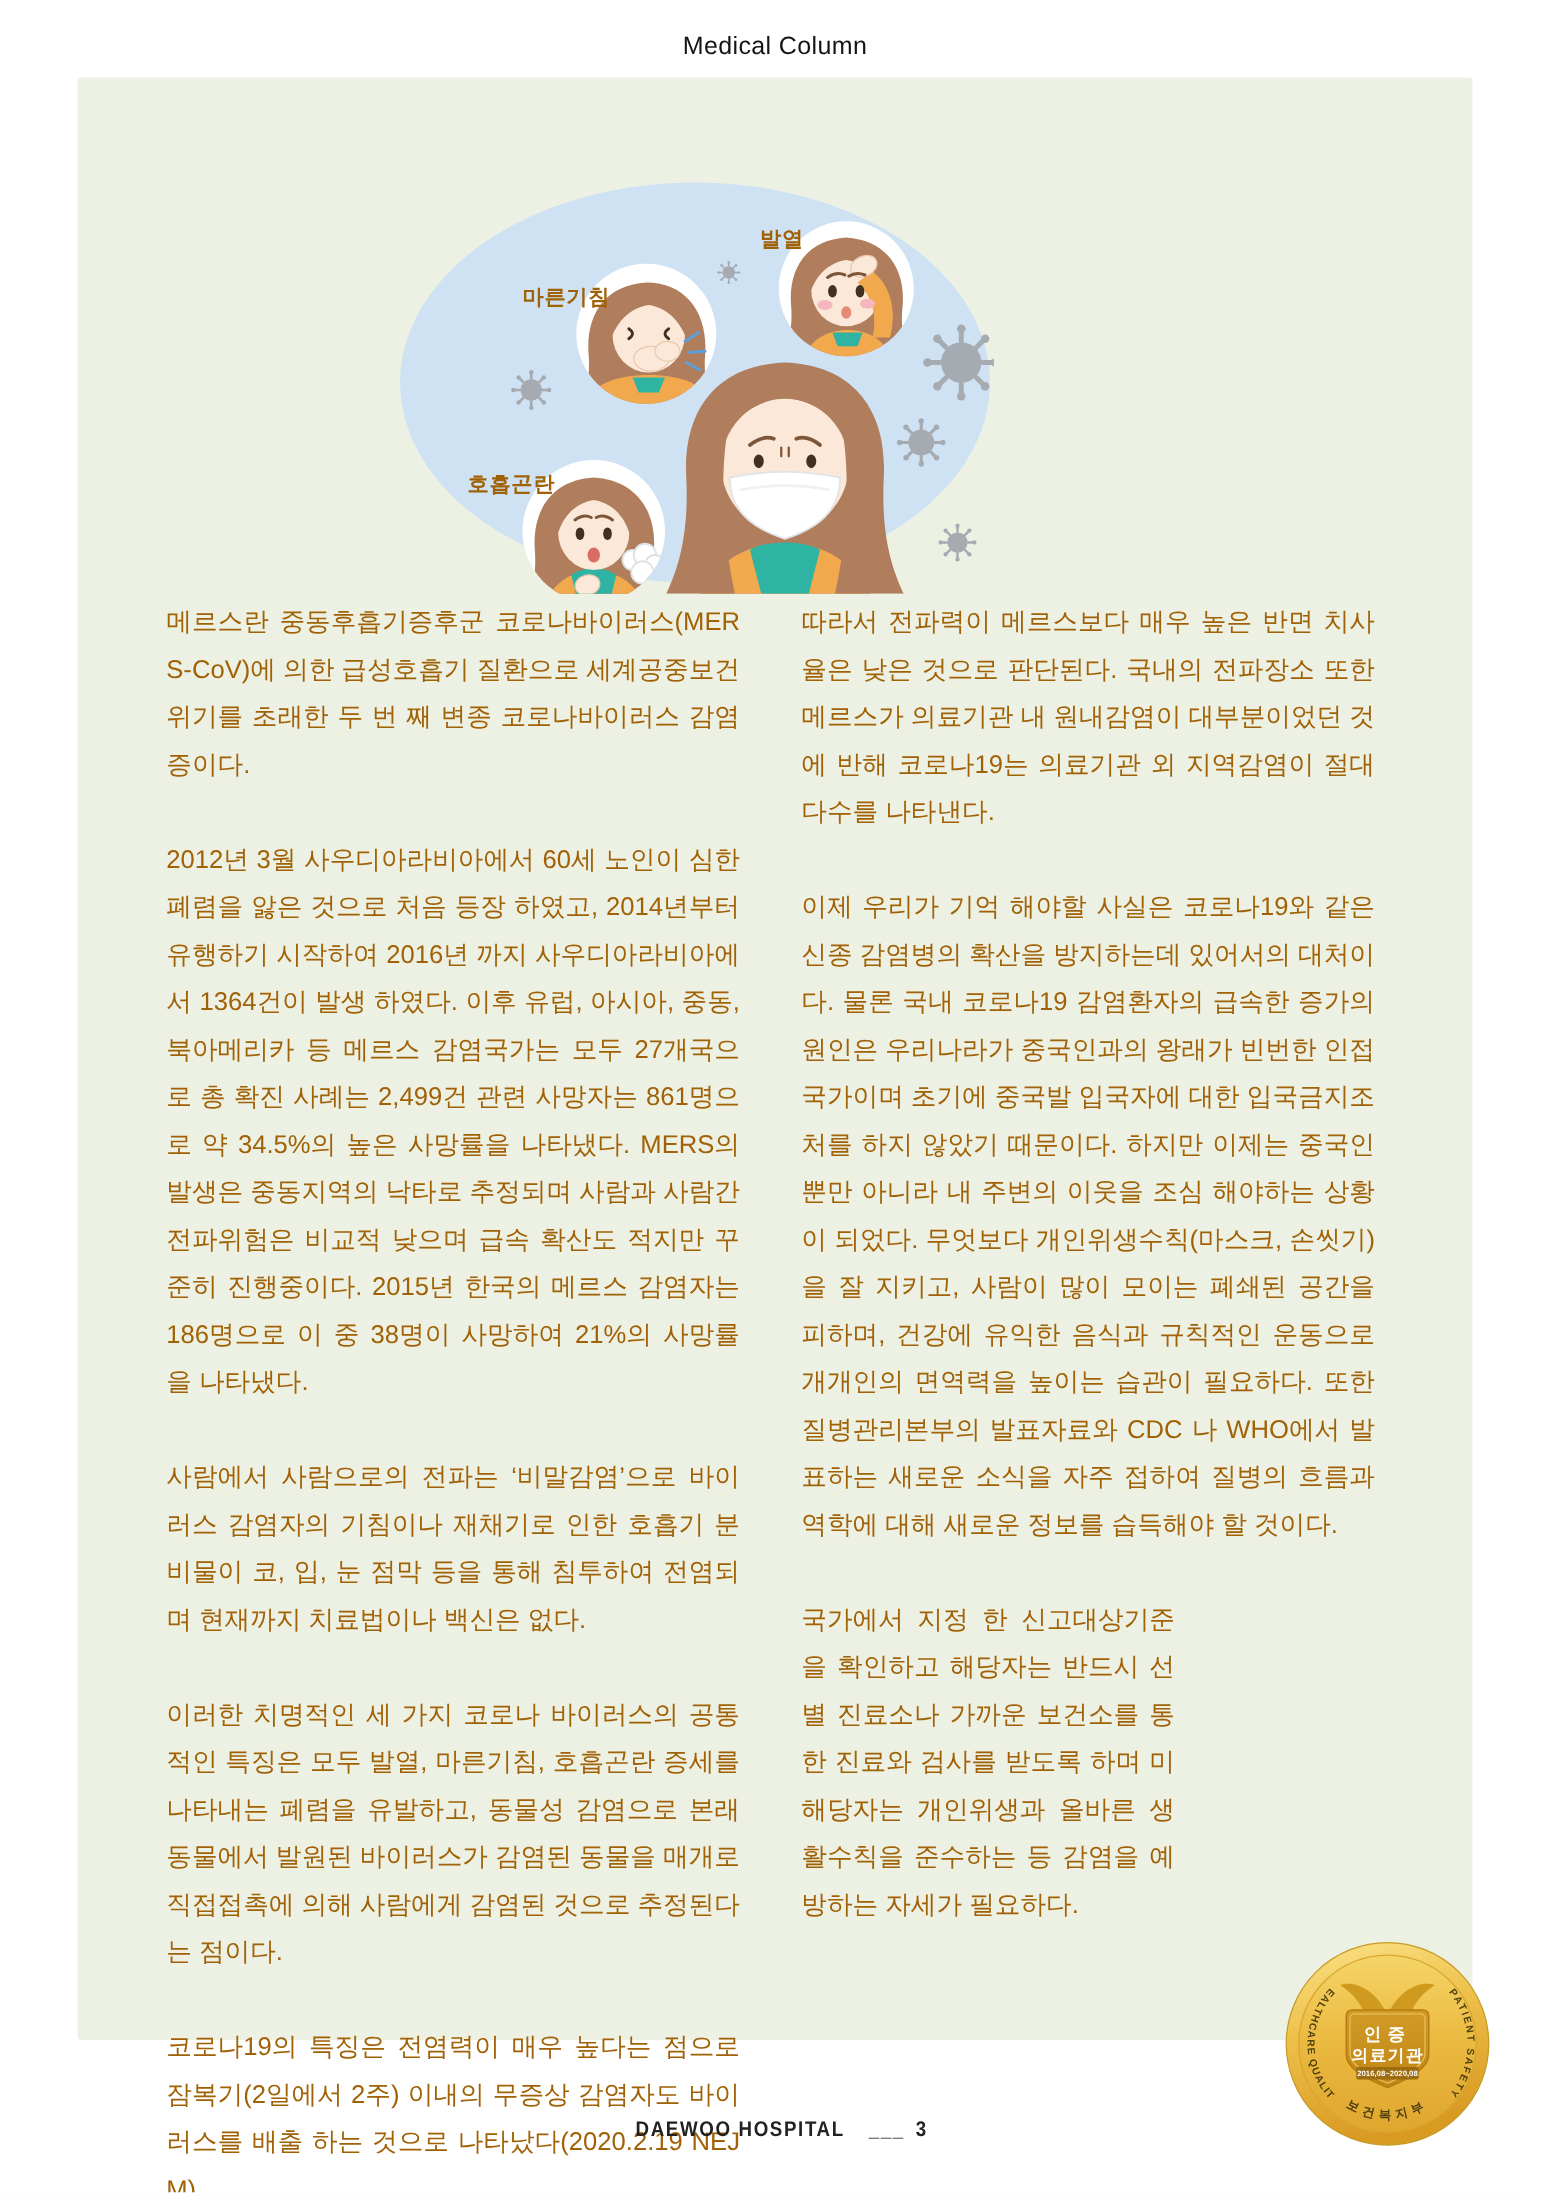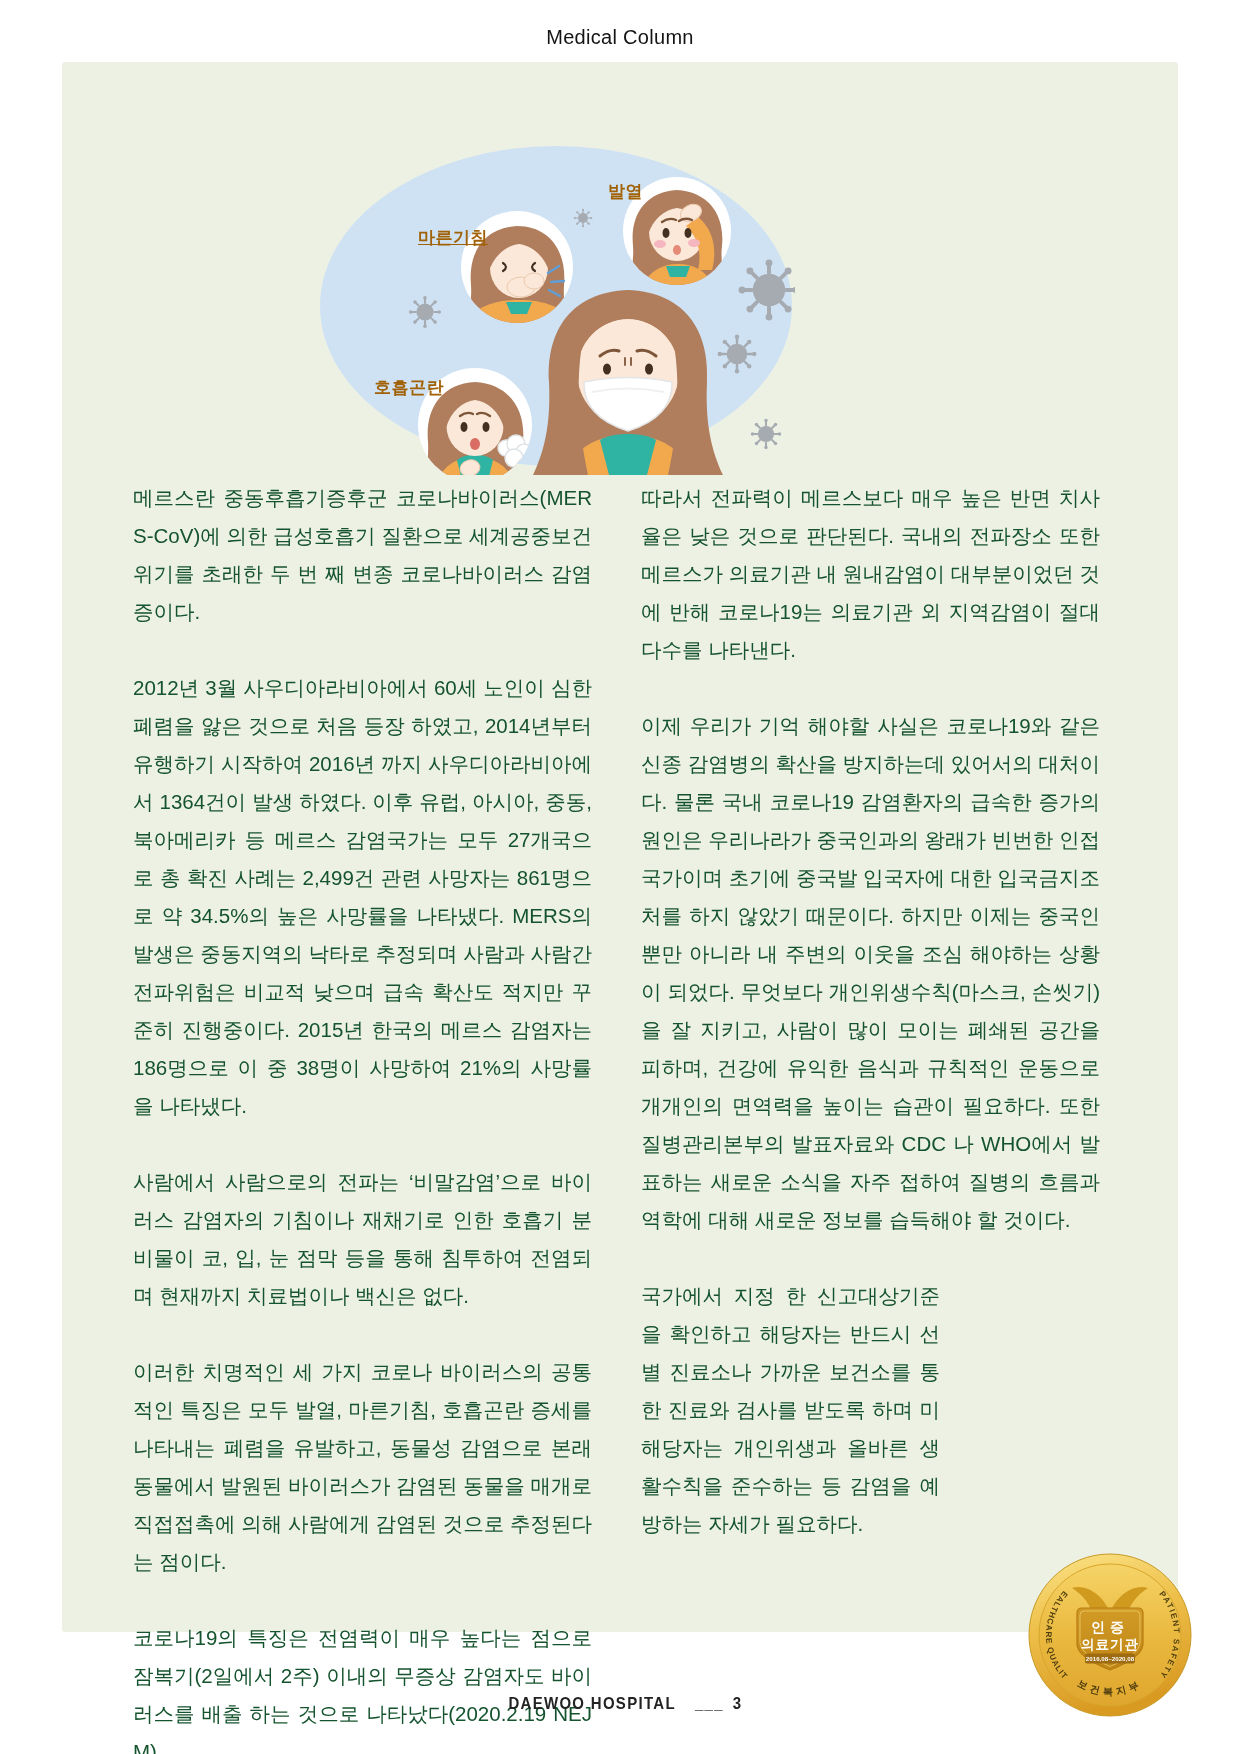--- a/index.html
+++ b/index.html
@@ -14,30 +14,30 @@
   }
   .header-rule { position:absolute; top:68px; left:508px; width:230px; height:1px; background:#8f8f8f; }
   
   .panel { position:absolute; left:62px; top:62px; width:1116px; height:1570px; background:#edf1e4; border-radius:3px; }
   
   .illustration { position:absolute; left:320px; top:130px; width:475px; height:345px; }
   .illustration svg { display:block; }
   .symptom-label {
     position:absolute; font-size:17px; font-weight:700; color:#a16207; letter-spacing:0.5px; white-space:nowrap;
   }
-  .lbl-cough { left:98px;  top:96px;text-decoration:underline; }
+  .lbl-cough { left:98px;  top:96px; }
   .lbl-fever { left:288px; top:50px; }
   .lbl-dyspnea { left:54px; top:246px;text-align:center; }
   
   .columns { position:absolute; left:133px; top:479px; width:967px; }
   .col { position:absolute; top:0; width:459px; }
   .col-left { left:0; }
   .col-right { left:508px; }
   .col p {
-    margin:0 0 38px 0; font-size:20.5px; line-height:38px; color:#14532d;
+    margin:0 0 38px 0; font-size:20.5px; line-height:38px; color:#a16207;
     text-align:justify; word-break:break-all;
   }
   .badge-spacer { float:right; width:160px; height:95px; margin-top:100px; }
   
   .badge { position:absolute; left:1027px; top:1552px; width:166px; height:166px; }
   
   .footer {
     position:absolute; top:1694px; left:0; width:100%; text-align:center;
     font-size:17px; font-weight:700; letter-spacing:1.5px; color:#222222;
   }

